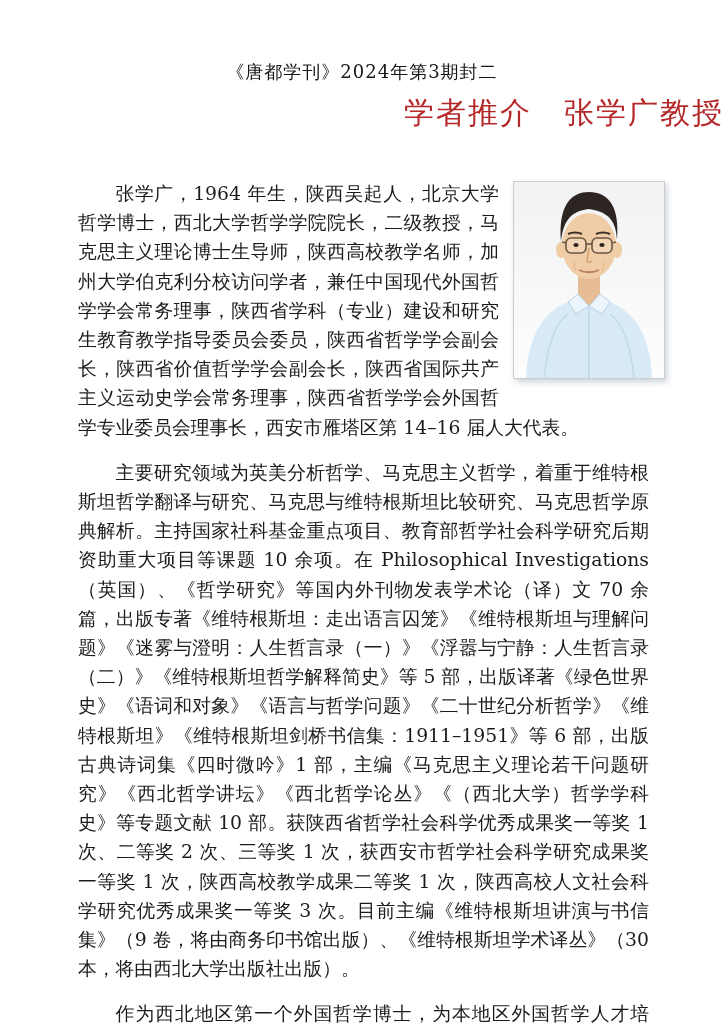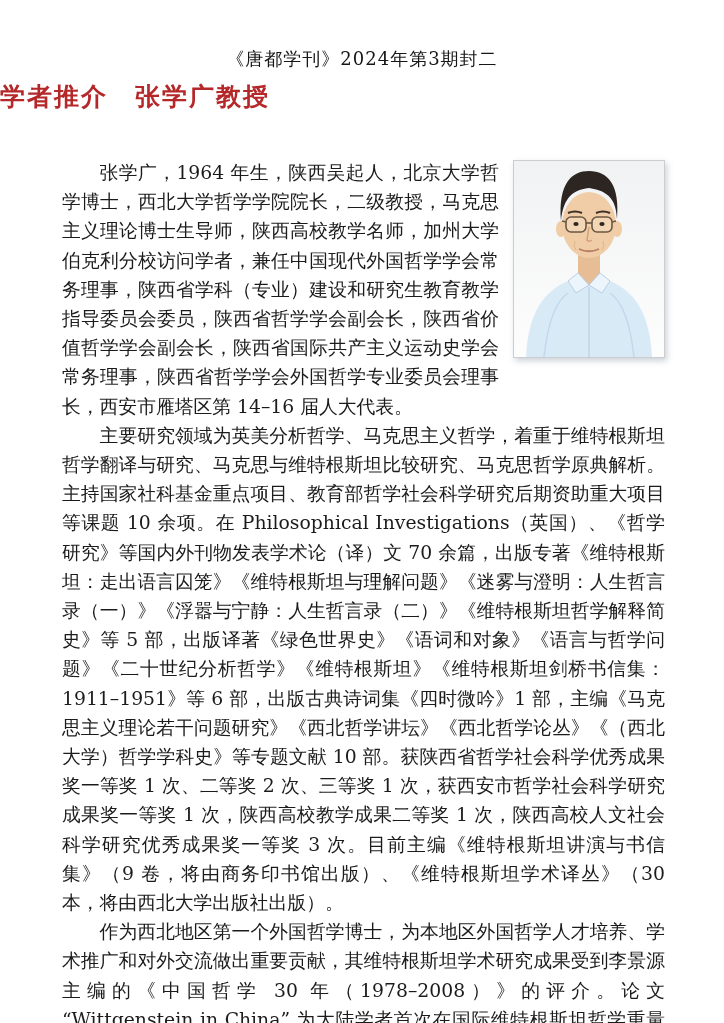--- a/index.html
+++ b/index.html
@@ -12,43 +12,43 @@
     width: 724px;
     height: 1023px;
     margin: 0 auto;
     background: #ffffff;
     box-sizing: border-box;
     font-family: "DejaVu Serif", "Liberation Serif", serif;
     color: #1b1b1b;
     overflow: hidden;
   }
   .journal-line {
-    padding-top: 47px;
+    padding-top: 60px;
     text-align: center;
     font-size: 18px;
     letter-spacing: 1px;
     color: #161616;
   }
   .page-title {
     margin: 9px 0 0 0;
-    text-align: left;
-    font-size: 25px;
-    font-weight: bold;
+    text-align: right;
+    font-size: 30px;
+    font-weight: normal;
     letter-spacing: 2px;
     color: var(--title-red, #b5282a);
   }
   .article {
     margin: 45px 59px 0 62px;
     font-size: 18.8px;
     line-height: 29.2px;
     text-align: justify;
     text-justify: inter-ideograph;
   }
   .para {
-    margin: 0;
+    margin: 16px;
     text-indent: 2em;
   }
   .latin-italic {
   }
   .photo-frame {
     float: right;
     width: 152px;
     height: 198px;
     margin: 2px 0 8px 14px;
     border: 1px solid #cdcdcd;

